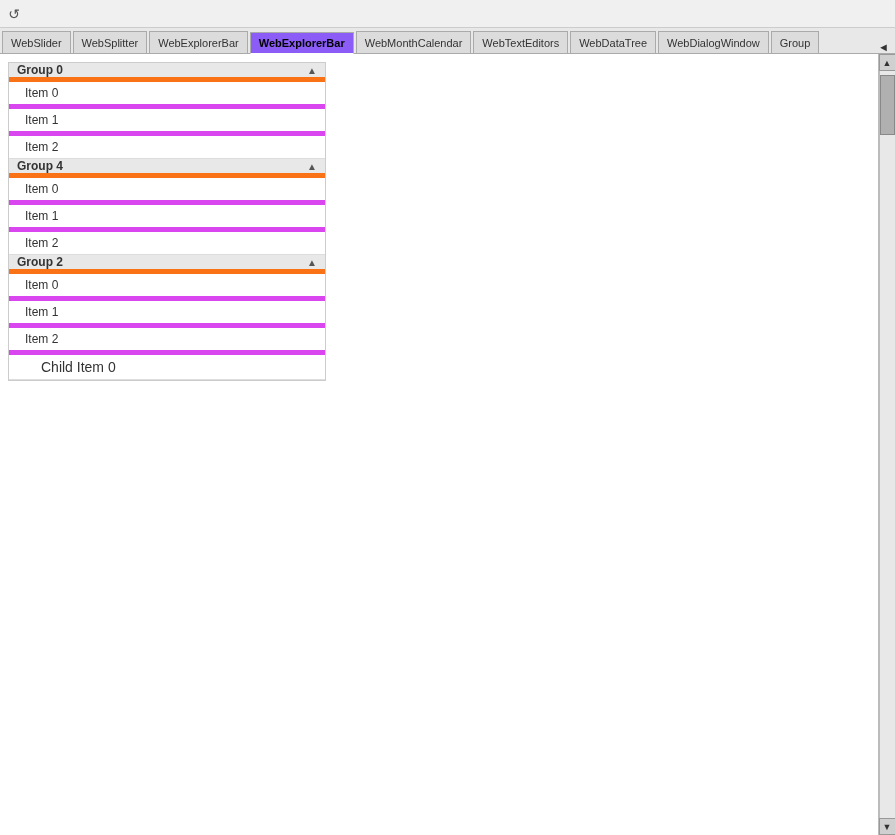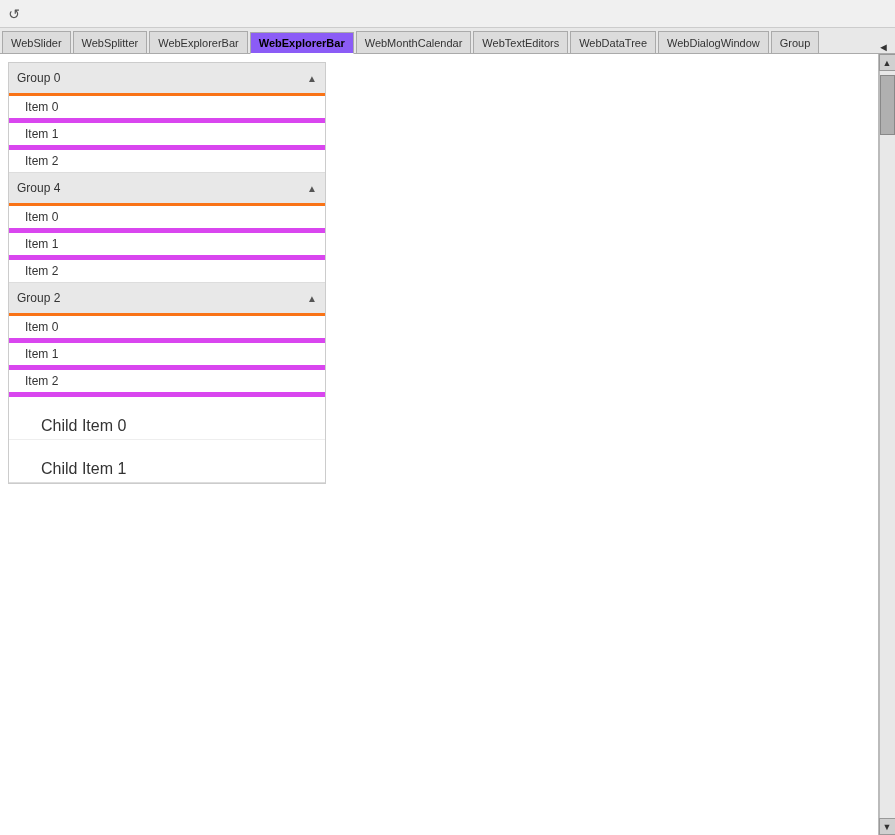--- a/index.html
+++ b/index.html
@@ -148,24 +148,24 @@
       width: 318px;
       border: 1px solid #ccc;
       background: #fff;
     }
 
     .group-header {
       display: flex;
       align-items: center;
       justify-content: space-between;
       background: #e8e8e8;
-      border-bottom: 3px solid #f97316;
-      padding: 8px 8px;
-      font-size: 12px;
-      font-weight: normal;
+      border-bottom: 5px solid #f97316;
+      padding: 0 8px;
+      font-size: 12px;
+      font-weight: bold;
       color: #333;
       cursor: pointer;
     }
     .group-header .collapse-arrow {
       font-size: 10px;
       color: #555;
     }
 
     .group-items {
       background: #fff;
@@ -178,25 +178,24 @@
       color: #333;
       border-bottom: 5px solid #d946ef;
       cursor: pointer;
     }
     .item-row:last-child {
       border-bottom: none;
     }
 
     .child-item-row {
       padding: 4px 32px;
-      font-size: 16px;
+      font-size: 14px;
       color: #333;
       border-bottom: 1px solid #eee;
       cursor: pointer;
-      margin-top: 16px;
     }
     .child-item-row:last-child {
       border-bottom: none;
     }
   </style>
 </head>
 <body>
 
 <div id="top-bar">
   <span id="refresh-icon">↺</span>
@@ -242,21 +241,20 @@
         </div>
         <div class="group-header">
           <span>Group 2</span>
           <span class="collapse-arrow">▲</span>
         </div>
         <div class="group-items">
           <div class="item-row">Item 0</div>
           <div class="item-row">Item 1</div>
           <div class="item-row">Item 2</div>
           <div class="child-item-row">Child Item 0</div>
-          <div class="child-item-row">Child Item 1</div>
         </div>
       </div>
   </div>
 
   <div id="scrollbar-area">
     <div class="scroll-btn">▲</div>
     <div class="scroll-track">
       <div class="scroll-thumb"></div>
     </div>
     <div class="scroll-btn">▼</div>

